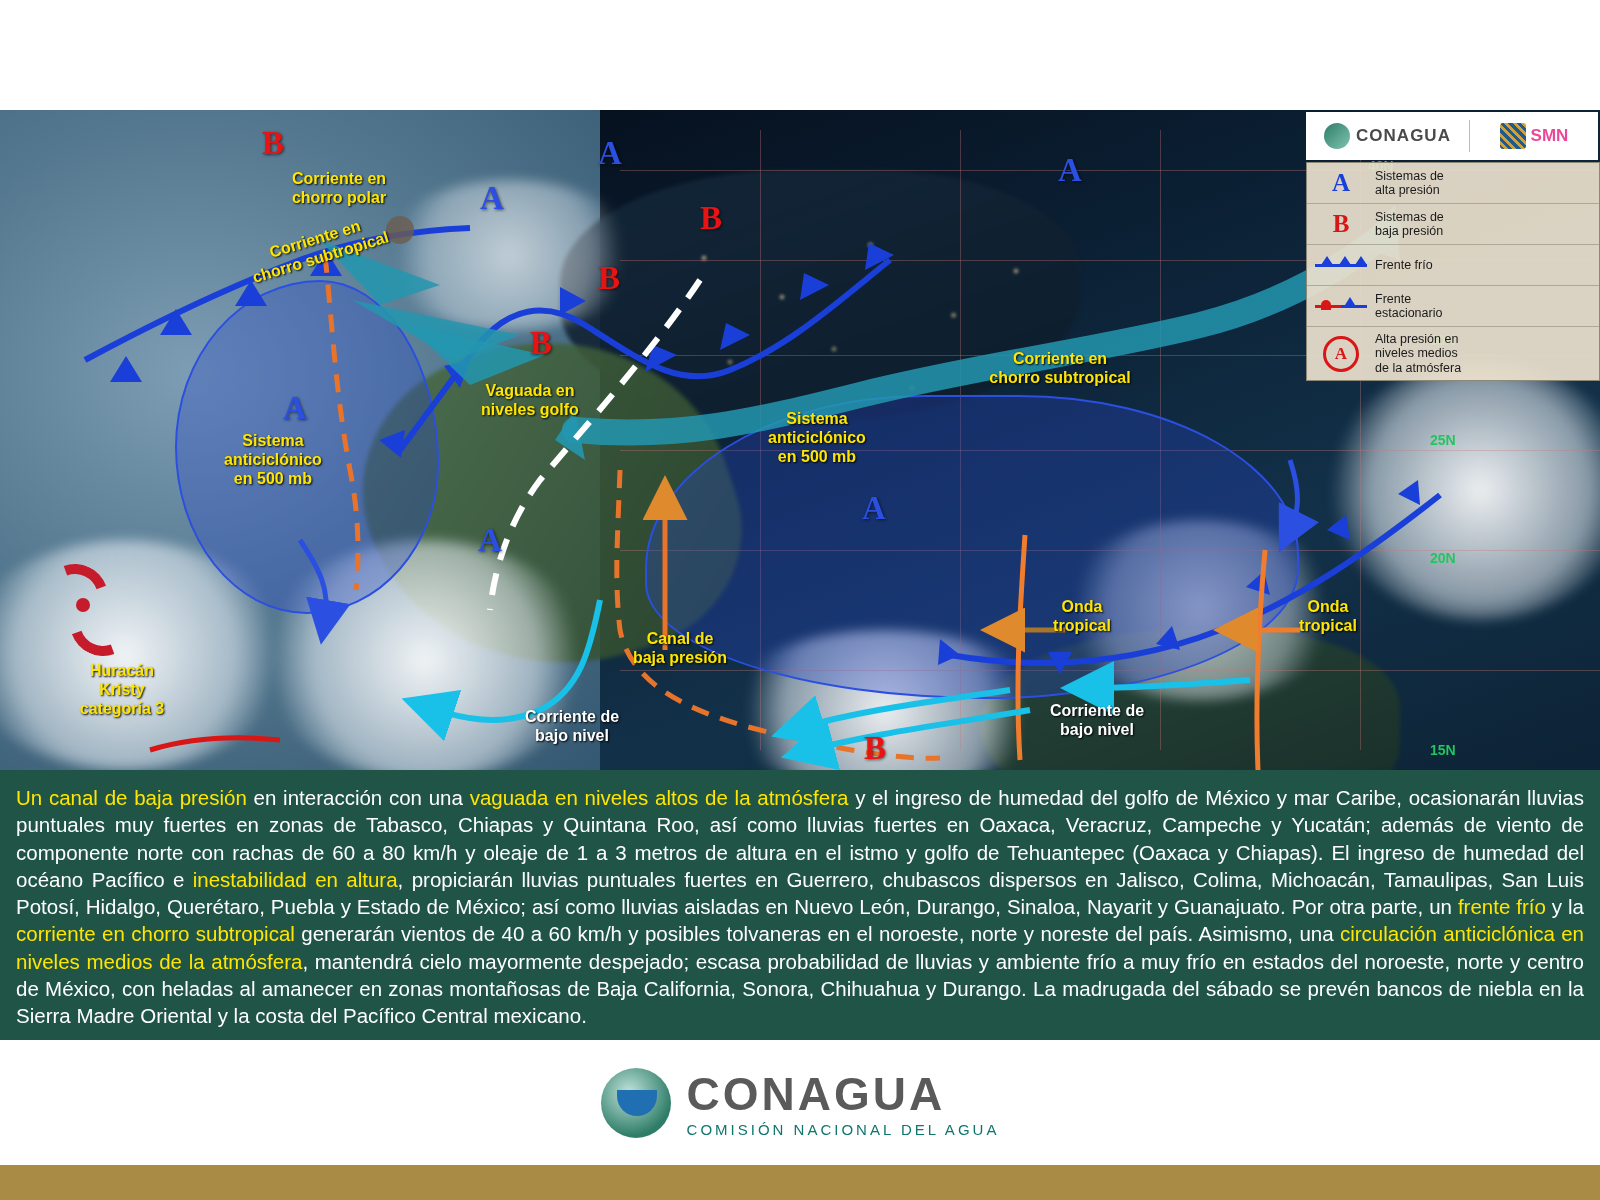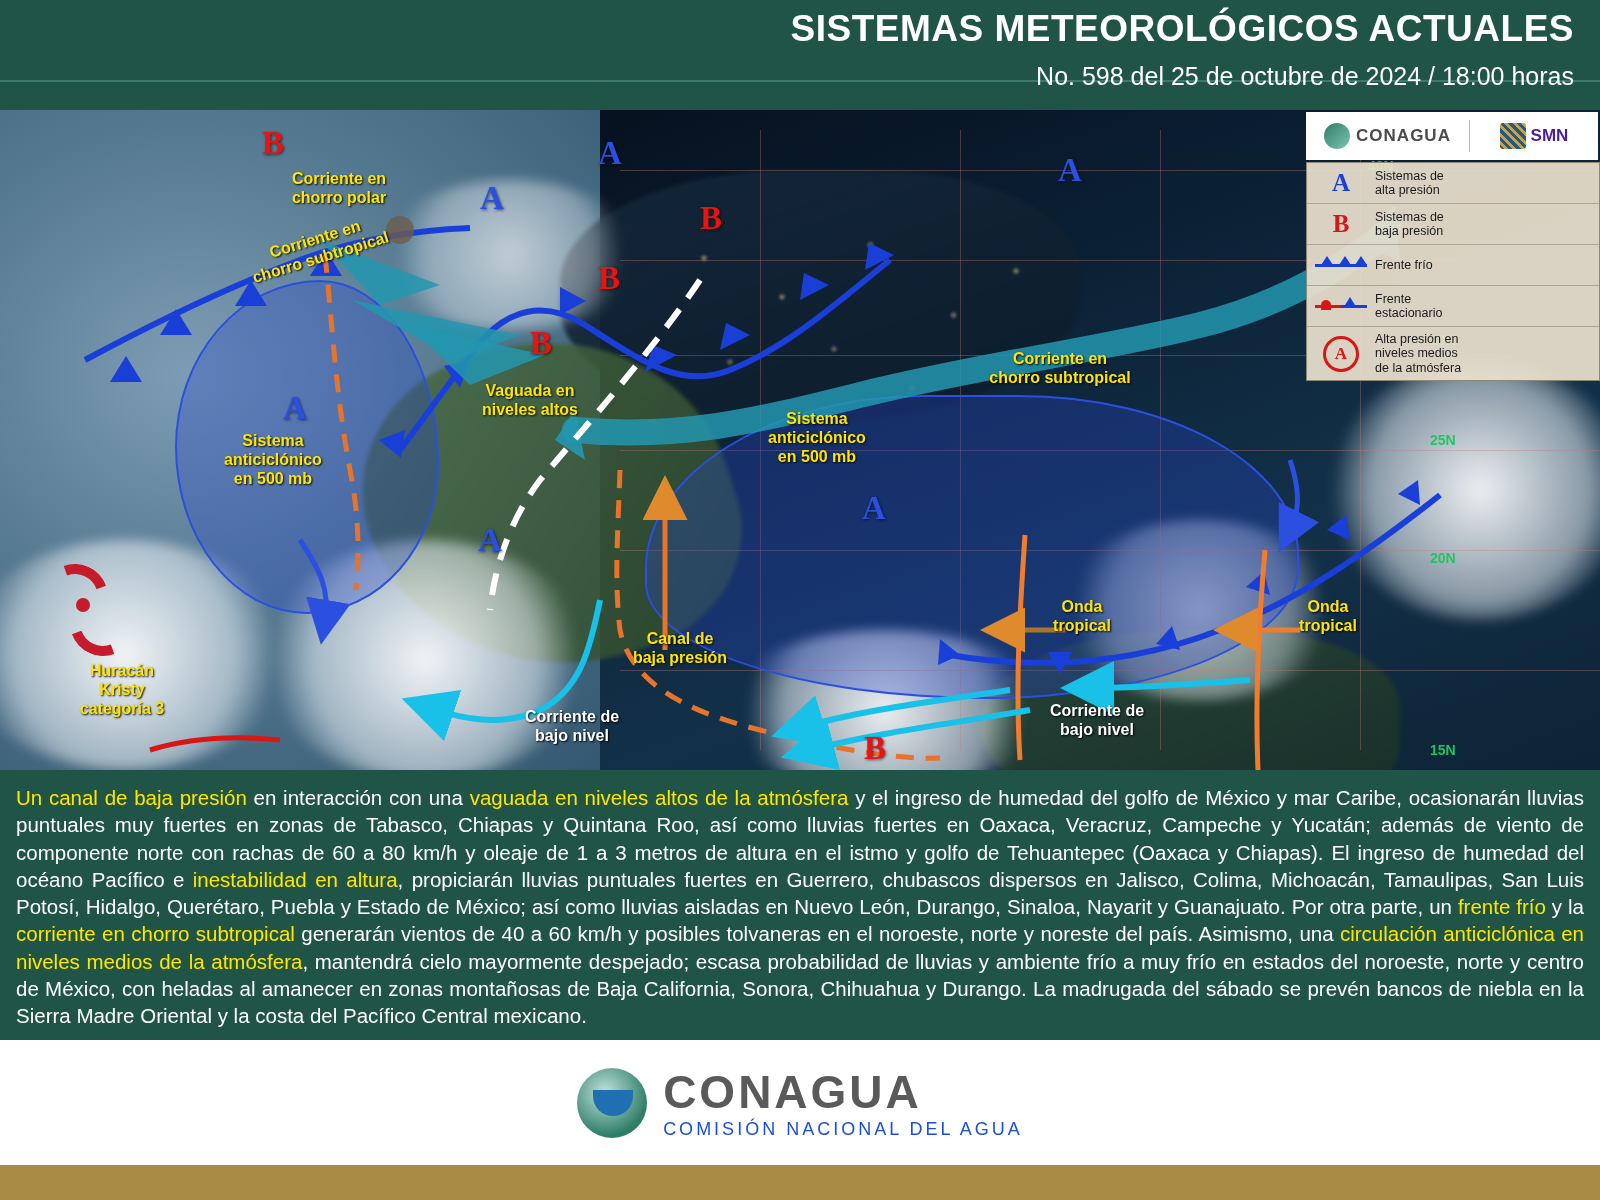--- a/index.html
+++ b/index.html
@@ -105,21 +105,21 @@
     width:26px;height:26px;border-radius:50%;
     background:linear-gradient(135deg,#2f7d68,#7fc4b0);
   }
   .logo-conagua .txt{font-size:17px;font-weight:bold;color:#4a4a4a;letter-spacing:1px;}
   .logo-div{width:1px;height:32px;background:#bbb;}
   .logo-smn{flex:0 0 128px;display:flex;align-items:center;justify-content:center;gap:5px;}
   .logo-smn .mark{
     width:26px;height:26px;border-radius:3px;
     background:repeating-linear-gradient(45deg,#1f5a8a 0 3px,#d1a03a 3px 6px);
   }
-  .logo-smn .txt{font-size:17px;font-weight:bold;color:#4c1d95;}
+  .logo-smn .txt{font-size:17px;font-weight:bold;color:#ec4899;}
 
   
   .legend{
     position:absolute;right:0;top:52px;width:292px;
     background:rgba(235,225,205,.92);
     border:1px solid #8d8775;
     font-size:12.5px;color:#1b1b1b;
   }
   .legend-row{
     display:flex;align-items:center;gap:8px;
@@ -212,35 +212,30 @@
   .footer-mark{
     width:70px;height:70px;border-radius:50%;
     background:radial-gradient(circle at 40% 35%,#bfe3da,#2f7d68 70%);
     position:relative;
   }
   .footer-mark:after{
     content:"";position:absolute;left:16px;top:22px;width:40px;height:26px;
     border-radius:0 0 40px 40px;background:#1f6fb2;
   }
   .footer-txt .big{font-size:46px;font-weight:bold;color:#5a5a5a;letter-spacing:3px;}
-  .footer-txt .small{font-size:18px;color:#1d4ed8;letter-spacing:3px;}
+  .footer-txt .small{font-size:15px;color:#0f766e;letter-spacing:3px;}
   .footer-bar{
     position:absolute;left:0;top:1165px;width:1600px;height:35px;background:#a98b45;
   }
 </style>
 </head>
 <body>
 
 <div class="page">
 
-  <div class="header">
-    <div class="header-title">SISTEMAS METEOROLÓGICOS ACTUALES</div>
-    <div class="header-rule"></div>
-    <div class="header-sub">No. 598 del 25 de octubre de 2024 / 18:00 horas</div>
-  </div>
 
   <div class="map">
 
     <div class="ocean-left"></div>
     <div class="ocean-right"></div>
     <div class="landmass land-us"></div>
     <div class="city-lights"></div>
     <div class="landmass land-mx"></div>
     <div class="landmass land-sa"></div>
 
@@ -386,21 +381,21 @@
 chorro polar</div>
 
     <div class="ann ann-yellow" style="left:228px;top:120px;width:180px;white-space:pre-line;transform:rotate(-17deg);">Corriente en
 chorro subtropical</div>
 
     <div class="ann ann-yellow" style="left:178px;top:322px;width:190px;white-space:pre-line;">Sistema
 anticiclónico
 en 500 mb</div>
 
     <div class="ann ann-yellow" style="left:440px;top:272px;width:180px;white-space:pre-line;">Vaguada  en
-niveles altos</div>
+niveles golfo</div>
 
     <div class="ann ann-yellow" style="left:960px;top:240px;width:200px;white-space:pre-line;">Corriente en
 chorro subtropical</div>
 
     <div class="ann ann-yellow" style="left:722px;top:300px;width:190px;white-space:pre-line;">Sistema
 anticiclónico
 en 500 mb</div>
 
     <div class="ann ann-yellow" style="left:600px;top:520px;width:160px;white-space:pre-line;">Canal de
 baja presión</div>

